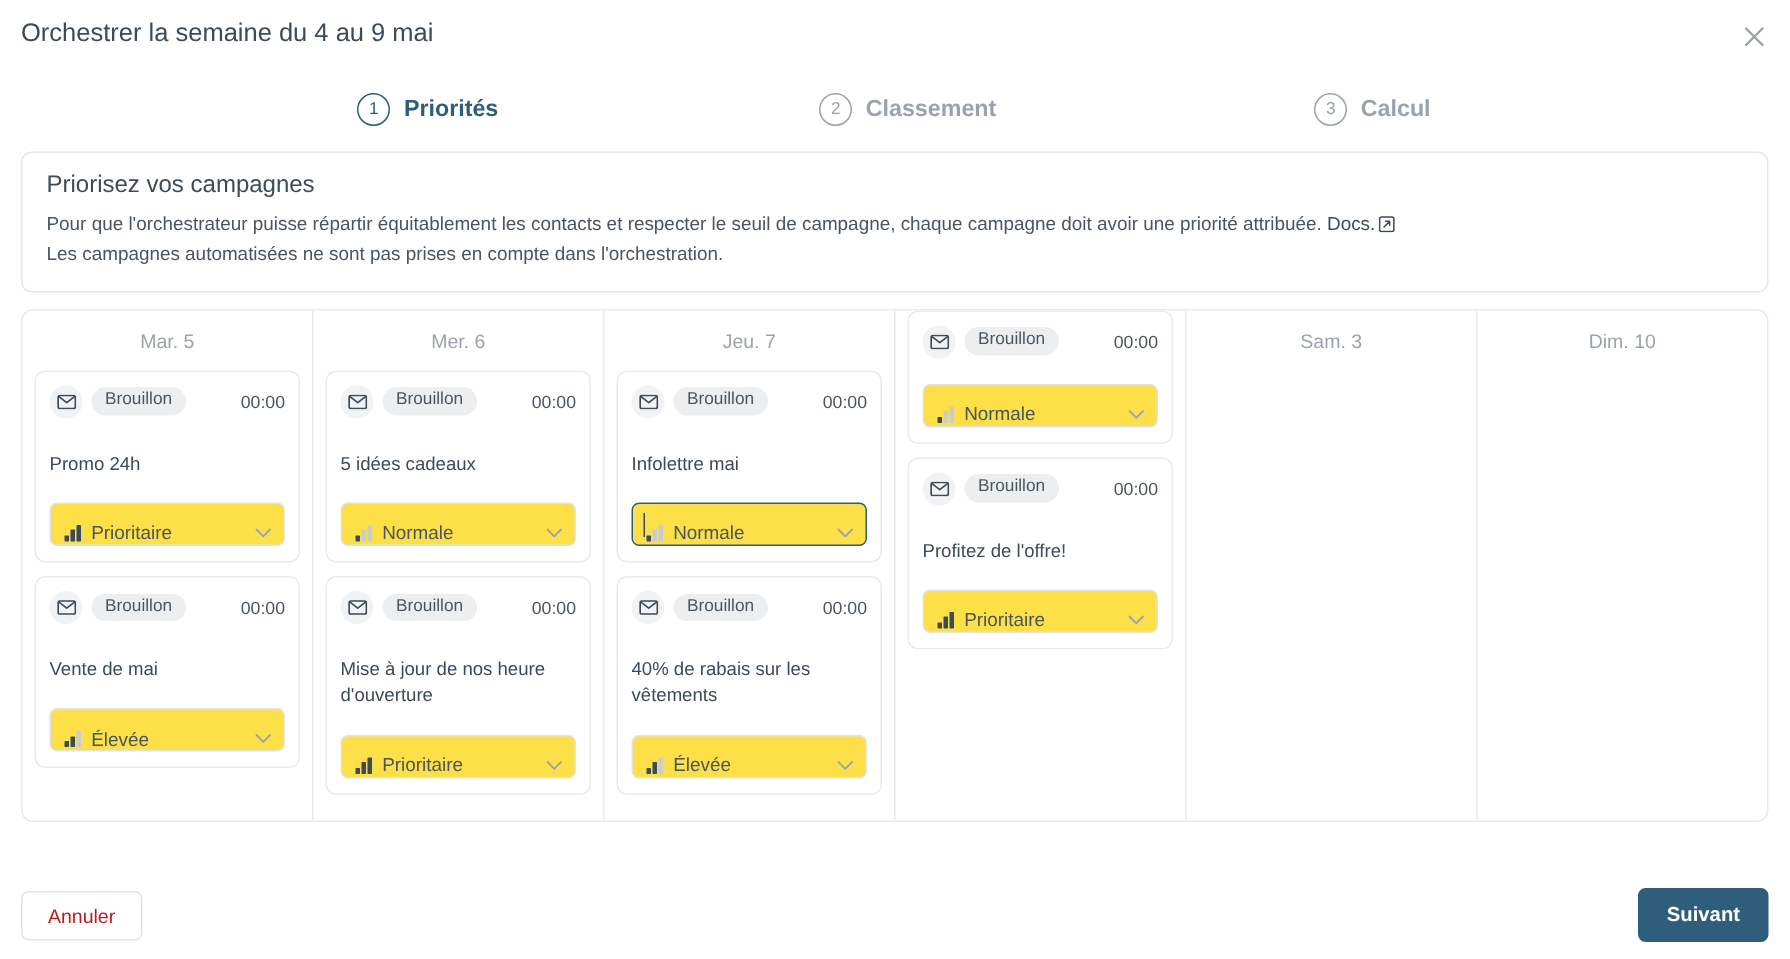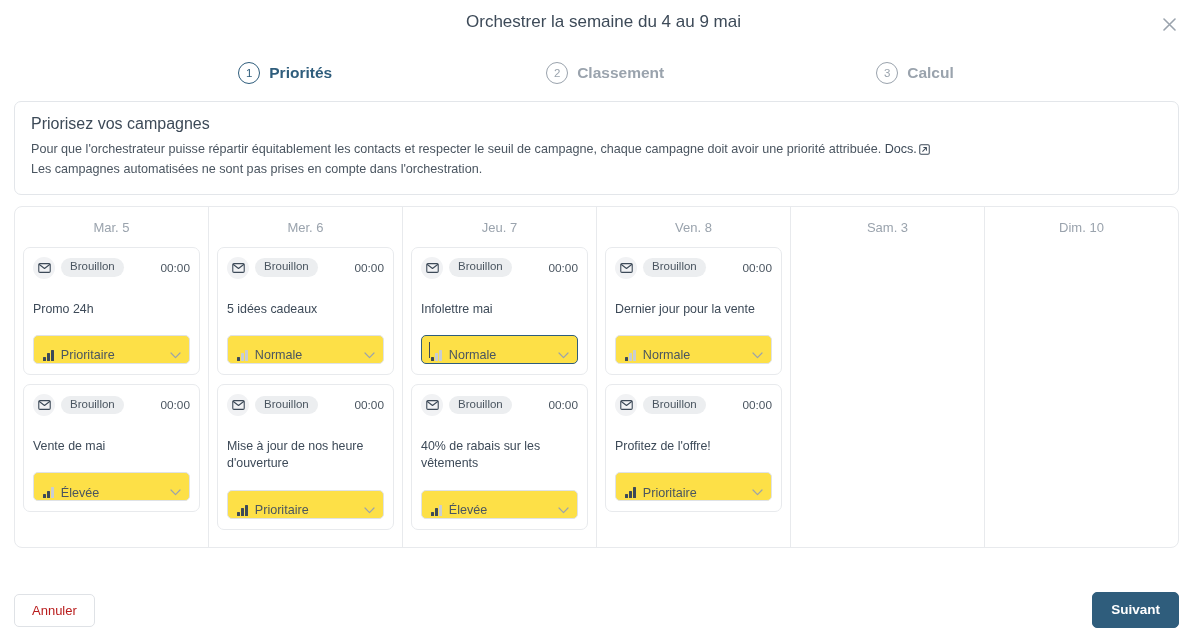--- a/index.html
+++ b/index.html
@@ -16,21 +16,20 @@
     color: #2b3a4a;
     position: relative;
   }
 
   
   .titlebar {
     height: 45px;
     position: relative;
     display: flex;
     align-items: center;
-    justify-content: center;
   }
   .modal-title {
     font-size: 17px;
     color: #3d4a58;
     padding-left: 14px;
     line-height: 1.2;
     font-weight: 400;
   }
   .close-btn {
     position: absolute;
@@ -495,34 +494,32 @@
             <span class="chev">
               <svg width="11" height="7" viewBox="0 0 11 7" aria-hidden="true">
                 <path d="M1 1 L5.5 5.6 L10 1" stroke="#9aa3ad" stroke-width="1.2" fill="none" stroke-linecap="round" stroke-linejoin="round"></path>
               </svg>
             </span>
           </div>
         </div>
       </div>
     </div>
     <div class="day-col">
-      <div class="day-head">Ven. 8</div>
       <div class="day-body">
         <div class="camp-card">
           <div class="camp-top">
             <span class="env-icon">
               <svg width="13" height="10" viewBox="0 0 14 11" aria-hidden="true">
                 <rect x="0.7" y="0.7" width="12.6" height="9.6" rx="1.3" stroke="#3d4a58" stroke-width="1.2" fill="none"></rect>
                 <path d="M1.3 1.6 L7 6 L12.7 1.6" stroke="#3d4a58" stroke-width="1.2" fill="none" stroke-linecap="round" stroke-linejoin="round"></path>
               </svg>
             </span>
             <span class="badge">Brouillon</span>
             <span class="camp-time">00:00</span>
           </div>
-          <div class="camp-name">Dernier jour pour la vente</div>
           <div class="prio-select">
             <span class="bars">
               <i class="b1 on"></i>
               <i class="b2 off"></i>
               <i class="b3 off"></i>
             </span>
             <span class="prio-label">Normale</span>
             <span class="chev">
               <svg width="11" height="7" viewBox="0 0 11 7" aria-hidden="true">
                 <path d="M1 1 L5.5 5.6 L10 1" stroke="#9aa3ad" stroke-width="1.2" fill="none" stroke-linecap="round" stroke-linejoin="round"></path>

